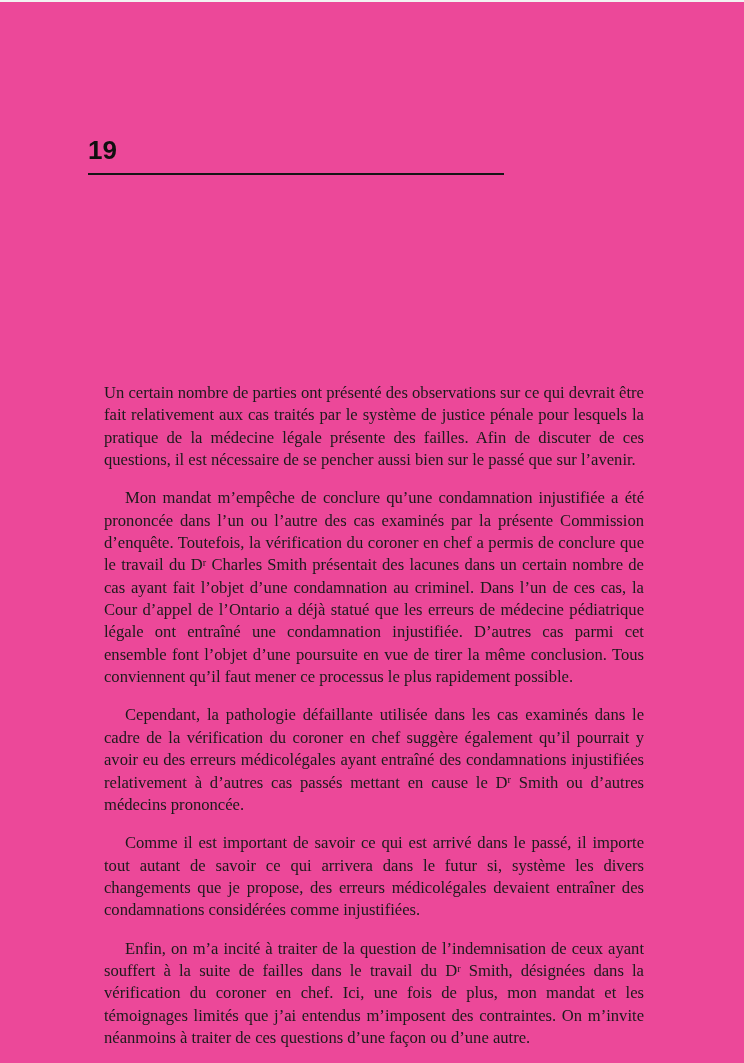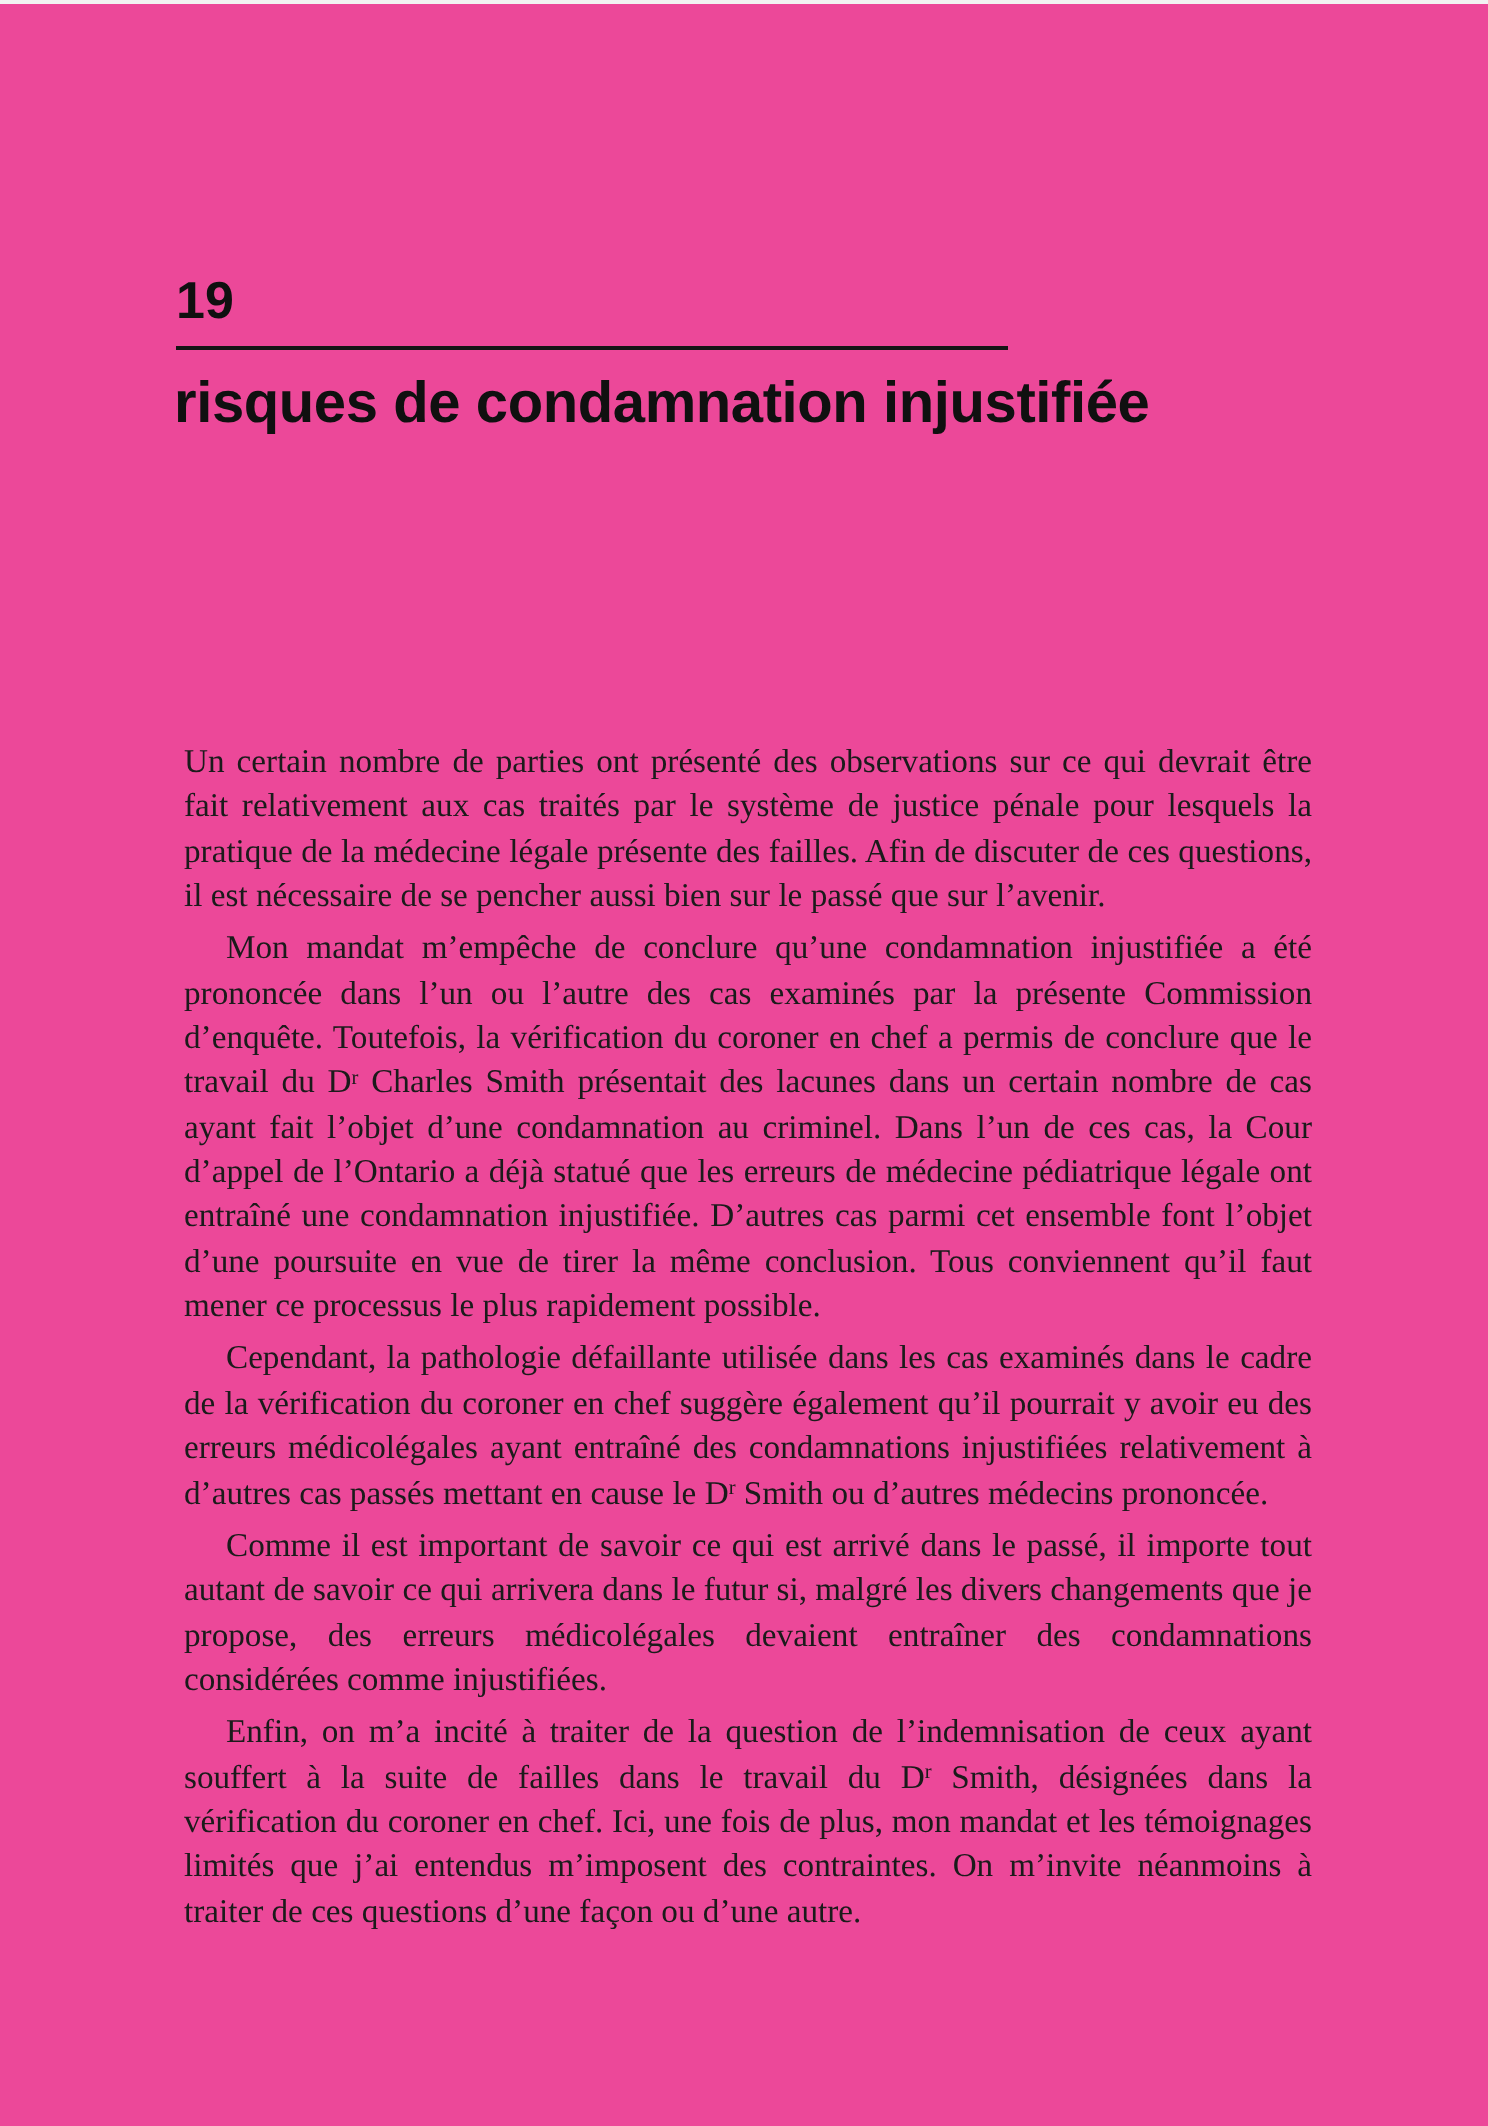--- a/index.html
+++ b/index.html
@@ -57,21 +57,21 @@
     left: 88px;
     top: 366px;
     width: 572px;
     font-family: "Liberation Serif", "DejaVu Serif", serif;
     font-size: 16.6px;
     line-height: 22.35px;
     color: #1b1b1b;
     text-align: justify;
   }
   .body-copy p {
-    margin: 4px;
+    margin: 16px;
     padding: 0;
   }
   .body-copy p.indent {
     text-indent: 21px;
   }
   .body-copy sup {
     font-size: 62%;
     line-height: 0;
     vertical-align: baseline;
     position: relative;
@@ -83,23 +83,22 @@
 
 <div class="page">
   <div class="top-edge"></div>
 
   <div class="chapter-head">
     <div class="chapter-number">19</div>
     <div class="chapter-rule"></div>
   </div>
 
   <div class="chapter-title">
-    <div>risques de condamnation injustifiée</div>
   </div>
 
   <div class="body-copy">
       <p><span>Un certain nombre de parties ont présenté des observations sur ce qui devrait être fait relativement aux cas traités par le système de justice pénale pour lesquels la pratique de la médecine légale présente des failles. Afin de discuter de ces questions, il est nécessaire de se pencher aussi bien sur le passé que sur l’avenir.</span></p>
       <p class="indent"><span>Mon mandat m’empêche de conclure qu’une condamnation injustifiée a été prononcée dans l’un ou l’autre des cas examinés par la présente Commission d’enquête. Toutefois, la vérification du coroner en chef a permis de conclure que le travail du D</span><sup>r</sup><span> Charles Smith présentait des lacunes dans un certain nombre de cas ayant fait l’objet d’une condamnation au criminel. Dans l’un de ces cas, la Cour d’appel de l’Ontario a déjà statué que les erreurs de médecine pédiatrique légale ont entraîné une condamnation injustifiée. D’autres cas parmi cet ensemble font l’objet d’une poursuite en vue de tirer la même conclusion. Tous conviennent qu’il faut mener ce processus le plus rapidement possible.</span></p>
       <p class="indent"><span>Cependant, la pathologie défaillante utilisée dans les cas examinés dans le cadre de la vérification du coroner en chef suggère également qu’il pourrait y avoir eu des erreurs médicolégales ayant entraîné des condamnations injustifiées relativement à d’autres cas passés mettant en cause le D</span><sup>r</sup><span> Smith ou d’autres médecins prononcée.</span></p>
-      <p class="indent"><span>Comme il est important de savoir ce qui est arrivé dans le passé, il importe tout autant de savoir ce qui arrivera dans le futur si, malgré les divers changements que je propose, des erreurs médicolégales devaient entraîner des condamnations considérées comme injustifiées.</span></p>
+      <p class="indent"><span>Comme il est important de savoir ce qui est arrivé dans le passé, il importe tout autant de savoir ce qui arrivera dans le futur si, système les divers changements que je propose, des erreurs médicolégales devaient entraîner des condamnations considérées comme injustifiées.</span></p>
       <p class="indent"><span>Enfin, on m’a incité à traiter de la question de l’indemnisation de ceux ayant souffert à la suite de failles dans le travail du D</span><sup>r</sup><span> Smith, désignées dans la vérification du coroner en chef. Ici, une fois de plus, mon mandat et les témoignages limités que j’ai entendus m’imposent des contraintes. On m’invite néanmoins à traiter de ces questions d’une façon ou d’une autre.</span></p>
     </div>
 </div>
 
 </body></html>

